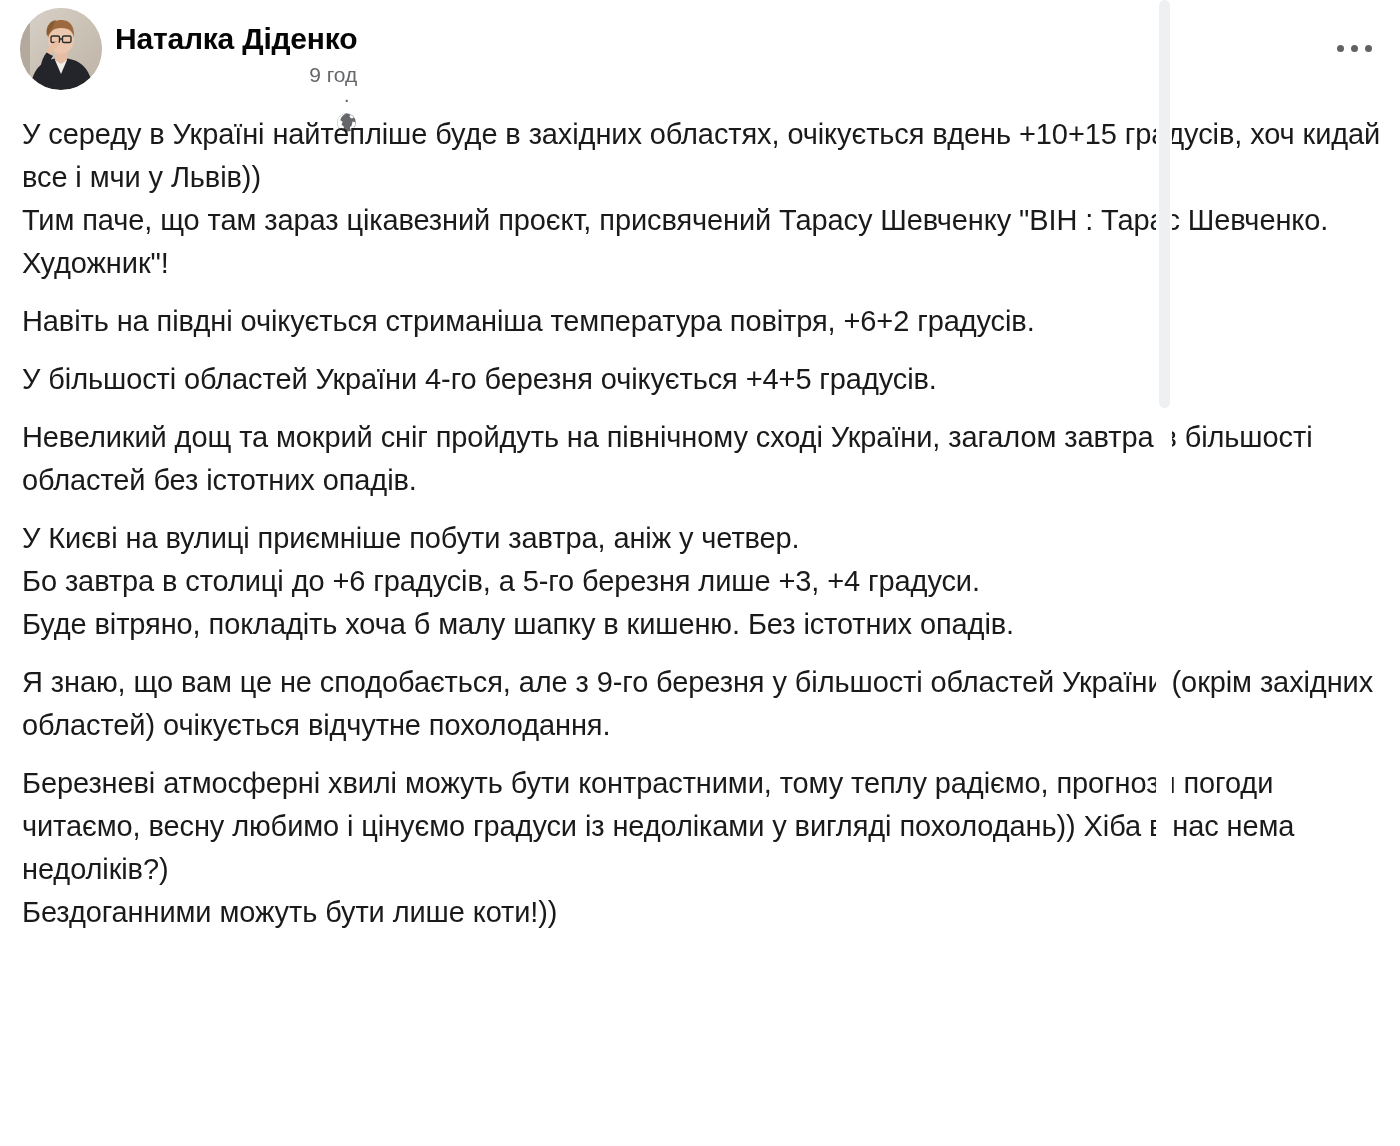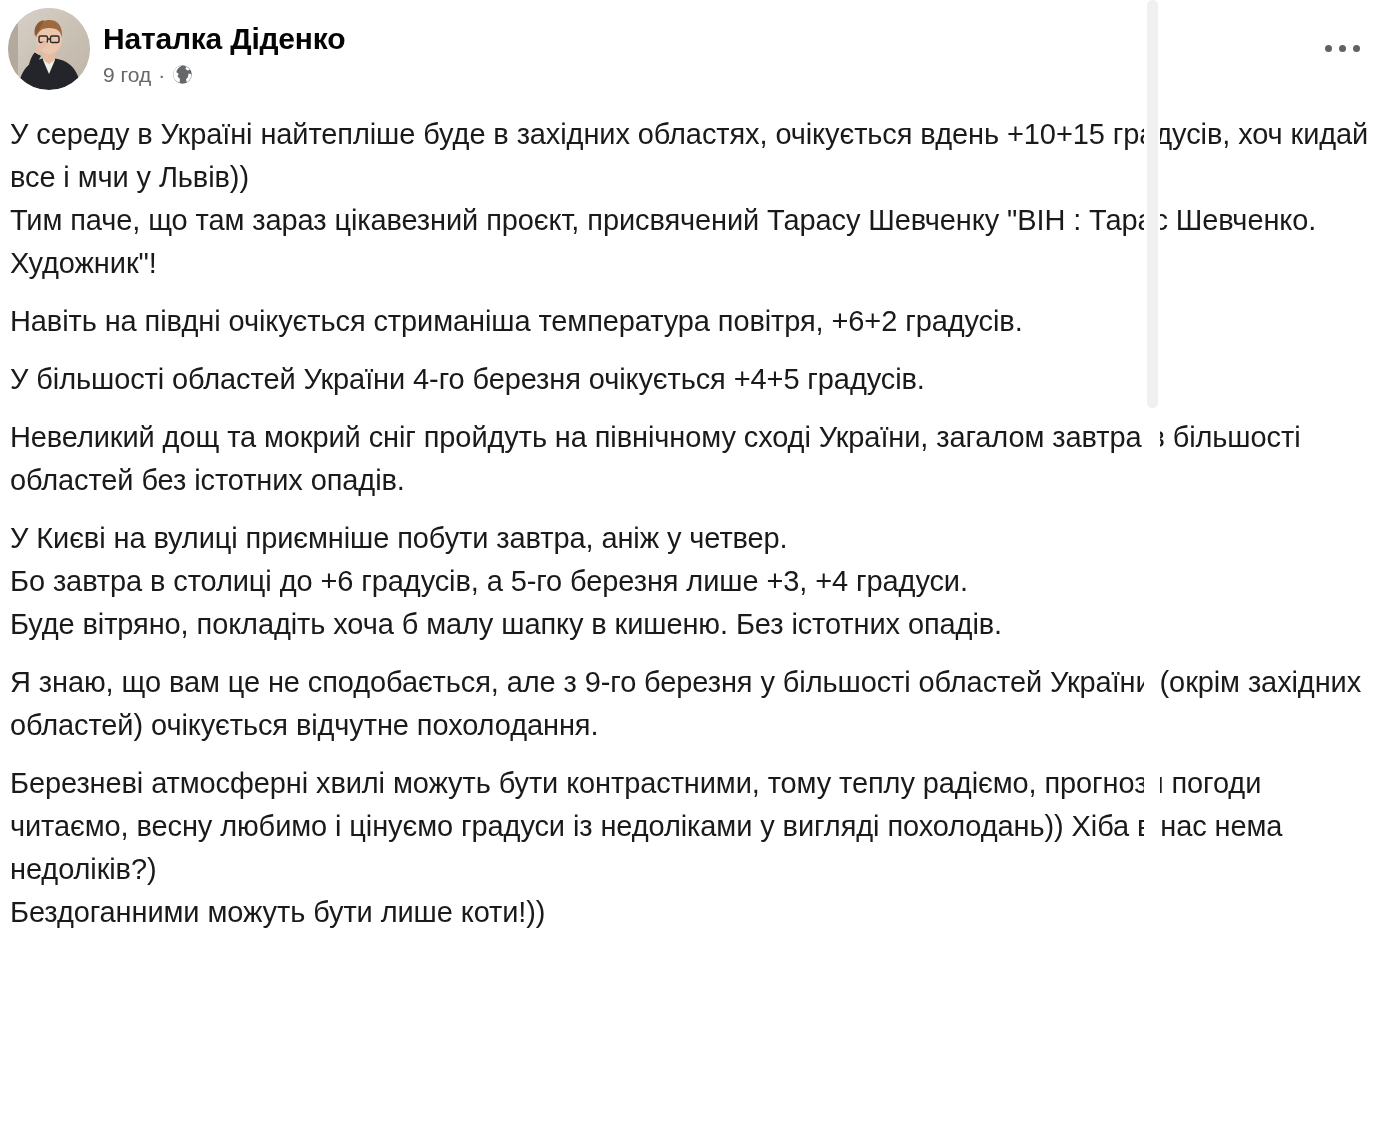--- a/index.html
+++ b/index.html
@@ -14,20 +14,21 @@
     font-family: "Liberation Sans", "DejaVu Sans", sans-serif;
     -webkit-font-smoothing: antialiased;
   }
 
   .post {
     position: relative;
     width: 1160px;
     height: 1146px;
     background: #ffffff;
     box-sizing: border-box;
+    margin-left: 12px;
   }
 
   
   .post-header {
     position: absolute;
     left: 0;
     top: 0;
     width: 1400px;
     height: 108px;
     display: flex;
@@ -58,26 +59,27 @@
     line-height: 34px;
     font-weight: 700;
     color: #050505;
     letter-spacing: -0.2px;
     white-space: nowrap;
   }
 
   .meta-row {
     margin-top: 7px;
     display: flex;
-    align-items: flex-start;
+    align-items: flex-end;
     gap: 0px;
     color: #65676b;
     font-size: 21px;
     line-height: 24px;
     font-weight: 400;
+    flex-direction: column;
   }
   .meta-time { color: #65676b; }
   .meta-dot {
     padding: 0 7px;
     color: #65676b;
     font-size: 21px;
   }
   .globe-icon {
     display: inline-block;
     width: 21px;

